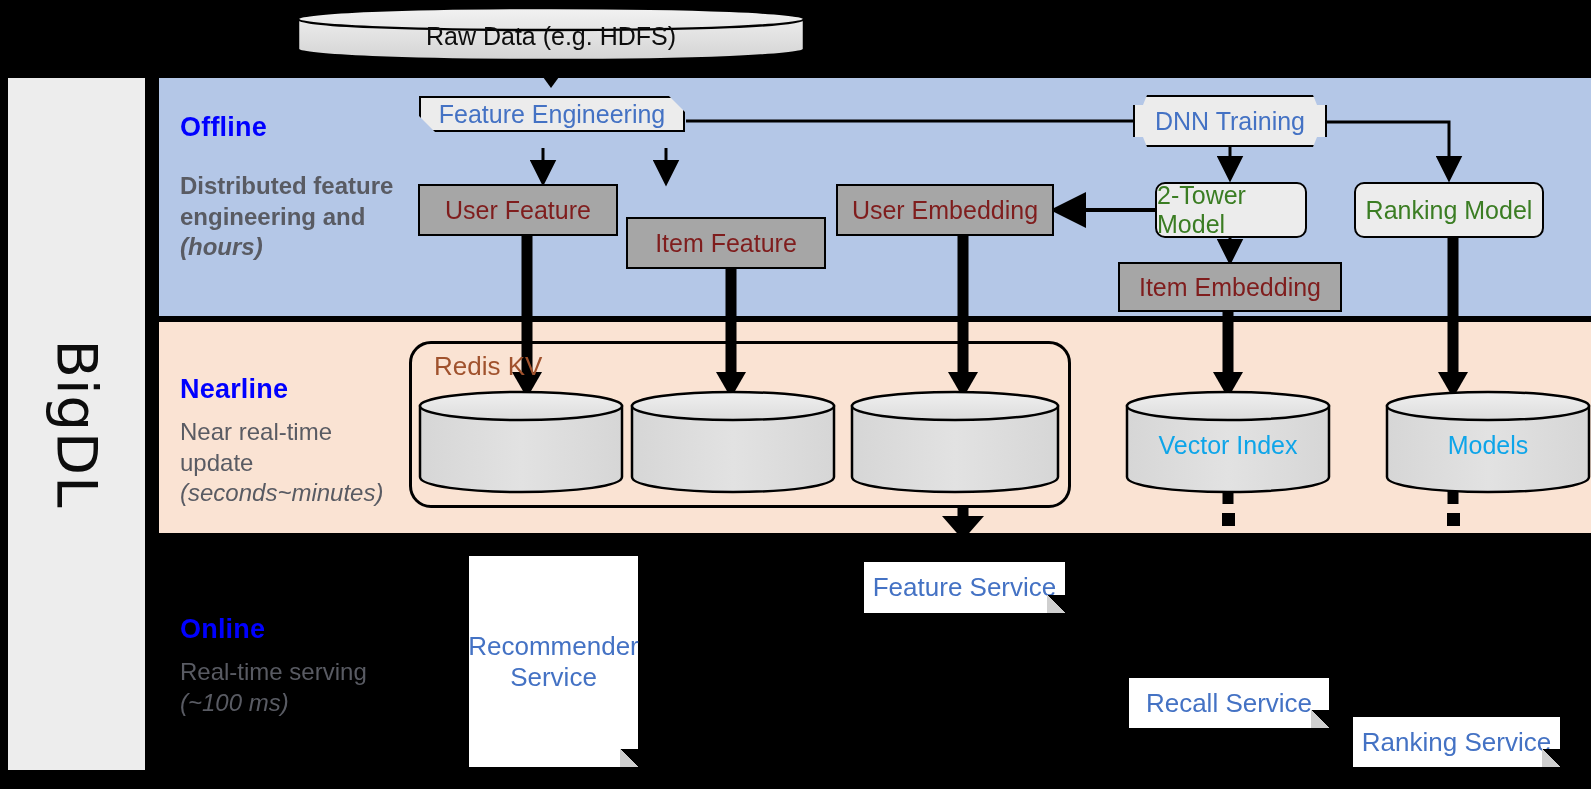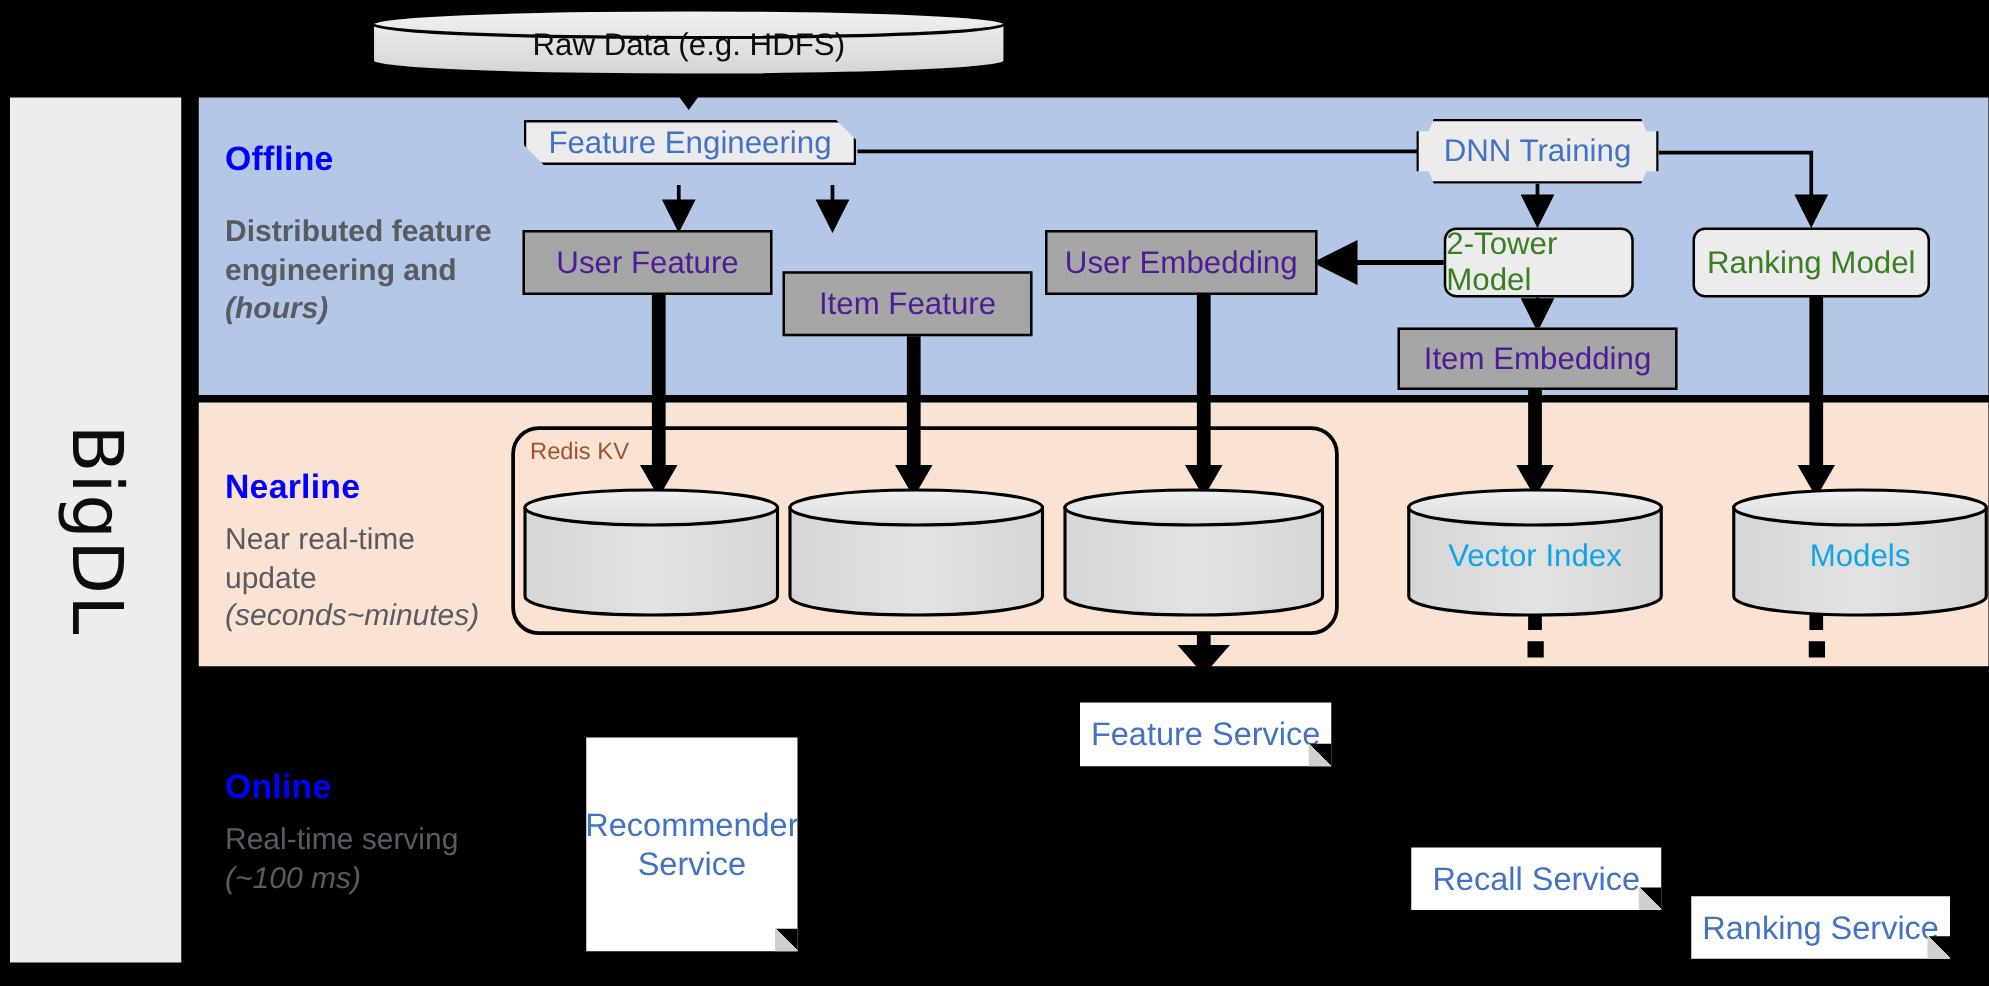--- a/index.html
+++ b/index.html
@@ -27,21 +27,21 @@
 
   
   .band-title{font-size:27px;font-weight:bold;color:#0000ff;letter-spacing:.2px;margin-top:16px;}
   .band-desc{font-size:24px;color:#595b63;line-height:1.28;}
   .band-desc i{font-style:italic;}
 
   
   .grey-box{
     background:#a6a6a6;border:2.5px solid #000;
     display:flex;align-items:center;justify-content:center;
-    font-size:25px;color:#4c1d95;
+    font-size:25px;color:#7f1d1d;
   }
   .rounded-model{
     background:#ececec;border:2.5px solid #000;border-radius:10px;
     display:flex;align-items:center;justify-content:center;
     font-size:25px;color:#3b7d23;
   }
   .flag-box{
     background:#ececec;border:2.5px solid #000;
     display:flex;align-items:center;justify-content:center;
     font-size:25px;color:#4472c4;
@@ -73,21 +73,21 @@
   .cyl .cyl-label{
     position:absolute;left:0;right:0;top:50%;transform:translateY(-38%);
     text-align:center;font-size:25px;color:#0ea5e9;pointer-events:none;
   }
 
   
   #redis-box{
     left:409px;top:341px;width:662px;height:167px;
     border:3px solid #000;border-radius:22px;background:transparent;
   }
-  #redis-label{left:424px;top:351px;font-size:19px;color:#a0522d;}
+  #redis-label{left:434px;top:351px;font-size:26px;color:#a0522d;}
 
   
   #wires{position:absolute;left:0;top:0;width:1591px;height:789px;pointer-events:none;}
 </style>
 </head>
 <body>
 
 <div id="stage">
 
   <div class="abs" id="bigdl-rail">
@@ -248,21 +248,21 @@
     <div class="cyl-label">Vector Index</div>
   </div>
   <div class="cyl" style="left:1384px;top:389px;width:208px;height:105px;">
     <svg width="208" height="105" viewBox="0 0 208 105">
       <path d="M3,17 L3,88 C3,97 49,103 104,103 C159,103 205,97 205,88 L205,17 Z" fill="url(#gcy)" stroke="#000" stroke-width="2.5"></path>
       <ellipse cx="104" cy="17" rx="101" ry="14" fill="url(#gtop)" stroke="#000" stroke-width="2.5"></ellipse>
     </svg>
     <div class="cyl-label">Models</div>
   </div>
 
-  <div class="abs paper" style="left:469px;top:590px;width:169px;height:171px;">
+  <div class="abs paper" style="left:469px;top:556px;width:169px;height:211px;">
     <span>Recommender Service</span>
     <span class="fold"></span>
   </div>
 
   <div class="abs paper" style="left:864px;top:562px;width:201px;height:51px;">
     <span>Feature Service</span>
     <span class="fold"></span>
   </div>
 
   <div class="abs paper" style="left:1129px;top:659px;width:200px;height:50px;margin-top:19px;">

